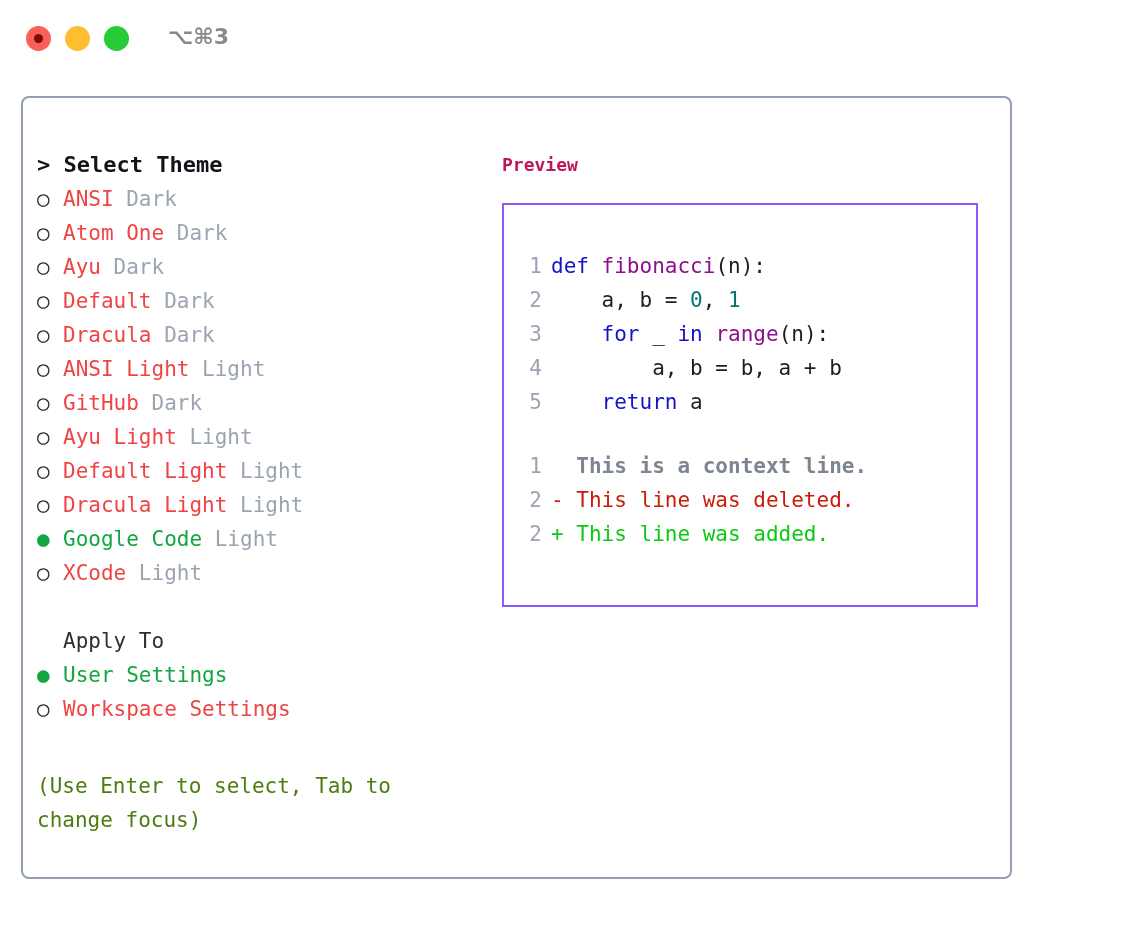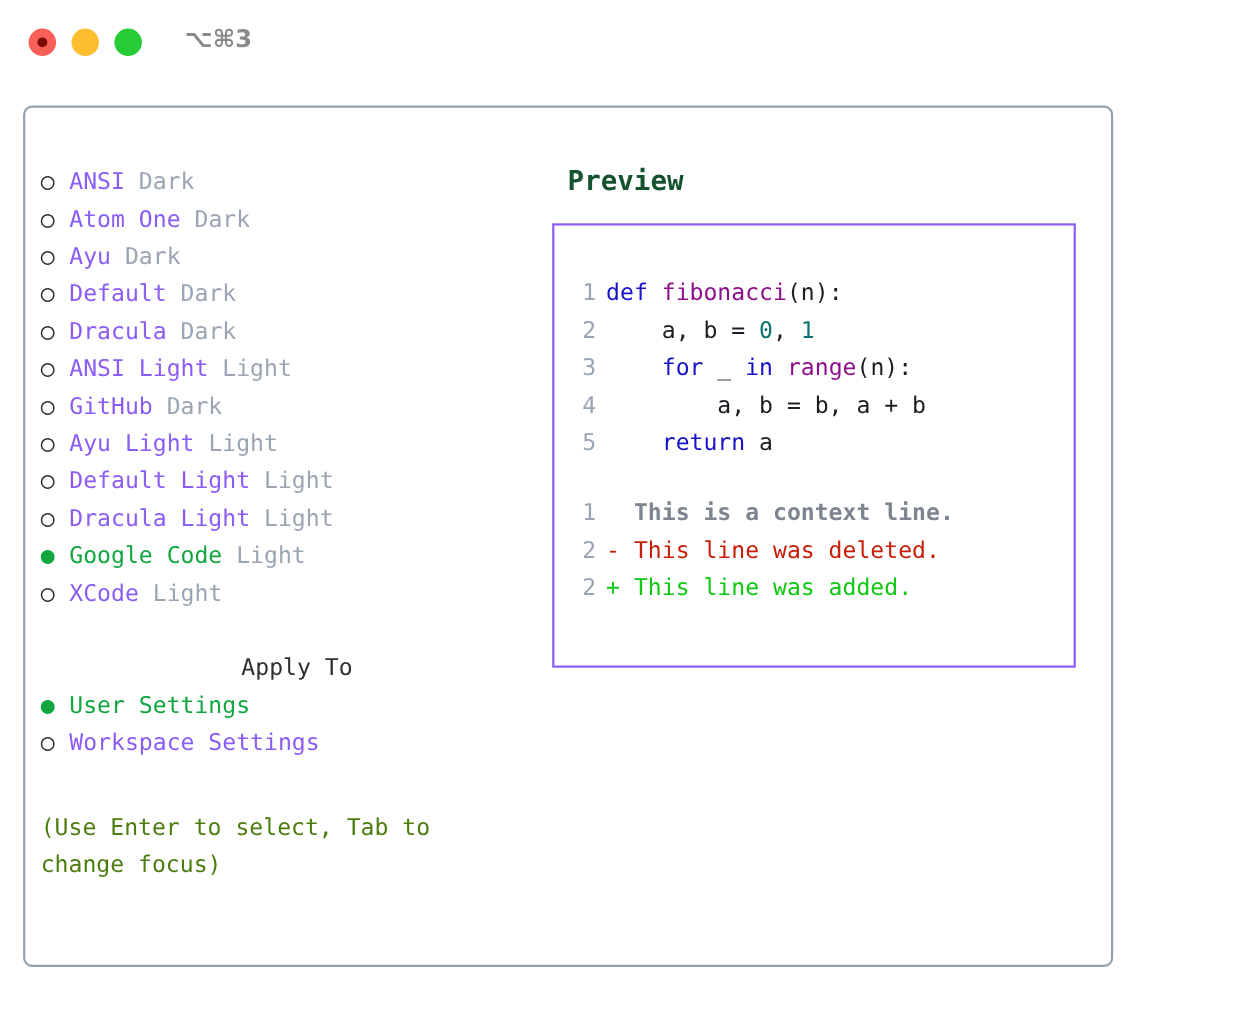--- a/index.html
+++ b/index.html
@@ -107,54 +107,52 @@
     color: #2c2f33;
     white-space: pre;
   }
   .marker {
     display: inline-block;
     width: 26px;
     color: #2c2f33;
   }
   .marker.sel { color: #11a63f; }
   .row.selected .name { color: #11a63f; }
-  .name { color: #8b5cf6; }
+  .name { color: #ef4444; }
   .cat  { color: #9aa4b2; }
 
   .group-label {
     font-size: 21px;
     line-height: 34px;
     color: #2c2f33;
     white-space: pre;
     padding-left: 26px;
-    text-align: center;
   }
   .spacer { height: 34px; }
   .hint {
     margin-top: 43px;
     font-size: 21px;
     line-height: 34px;
     color: #4d7c0f;
     width: 410px;
     white-space: pre-wrap;
   }
 
   
   .right-col {
     position: absolute;
     left: 479px;
     top: 50px;
     width: 490px;
   }
   .preview-title {
-    font-size: 25px;
+    font-size: 18px;
     font-weight: bold;
-    color: #14532d;
-    line-height: 34px;
-    margin-left: 14px;
+    color: #be185d;
+    line-height: 34px;
   }
   .code-box {
     margin-top: 21px;
     width: 476px;
     height: 404px;
     border: 2px solid #8b5cf6;
     background: #ffffff;
     box-sizing: border-box;
     position: relative;
   }
@@ -196,20 +194,21 @@
       <div class="light yellow"></div>
       <div class="light green"></div>
     </div>
     <div class="win-title">⌥⌘3</div>
   </div>
 
   <div class="panel">
     <div class="columns">
 
       <div class="left-col">
+        <div class="heading">&gt; Select Theme</div>
         <div id="theme-list">
             <div class="row"><span class="marker">○</span><span class="name">ANSI</span><span class="cat"> Dark</span></div>
             <div class="row"><span class="marker">○</span><span class="name">Atom One</span><span class="cat"> Dark</span></div>
             <div class="row"><span class="marker">○</span><span class="name">Ayu</span><span class="cat"> Dark</span></div>
             <div class="row"><span class="marker">○</span><span class="name">Default</span><span class="cat"> Dark</span></div>
             <div class="row"><span class="marker">○</span><span class="name">Dracula</span><span class="cat"> Dark</span></div>
             <div class="row"><span class="marker">○</span><span class="name">ANSI Light</span><span class="cat"> Light</span></div>
             <div class="row"><span class="marker">○</span><span class="name">GitHub</span><span class="cat"> Dark</span></div>
             <div class="row"><span class="marker">○</span><span class="name">Ayu Light</span><span class="cat"> Light</span></div>
             <div class="row"><span class="marker">○</span><span class="name">Default Light</span><span class="cat"> Light</span></div>

